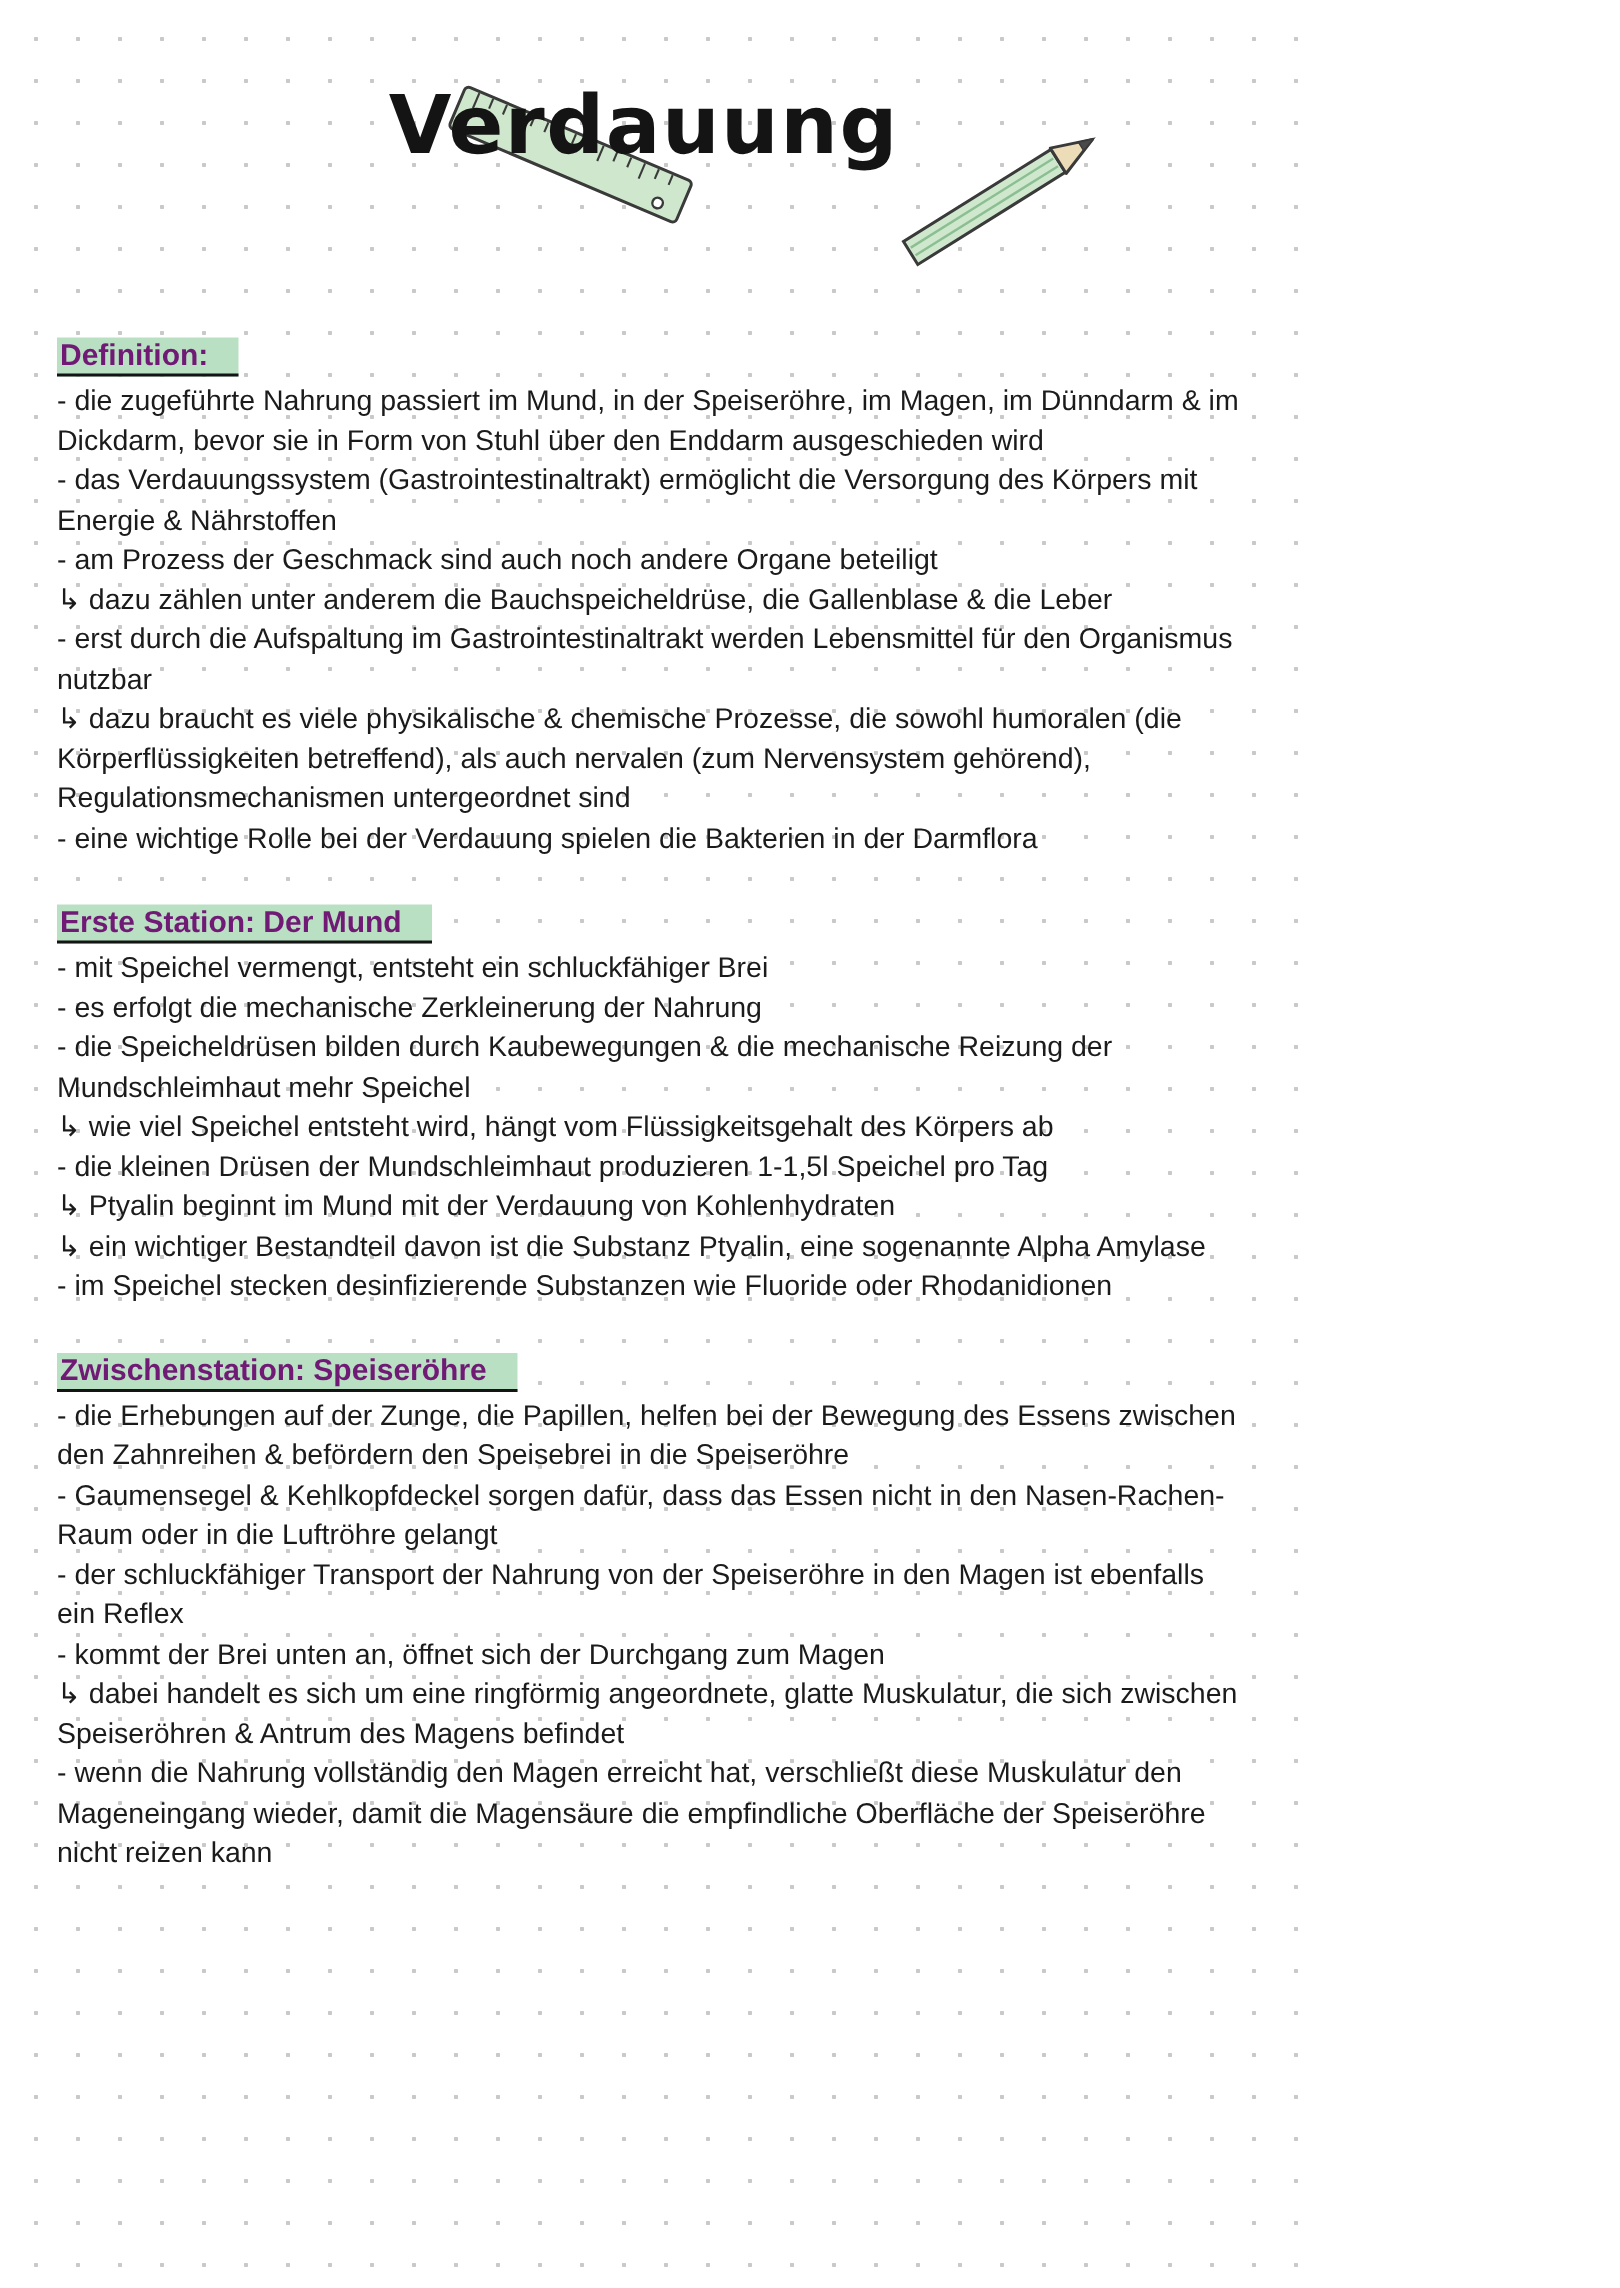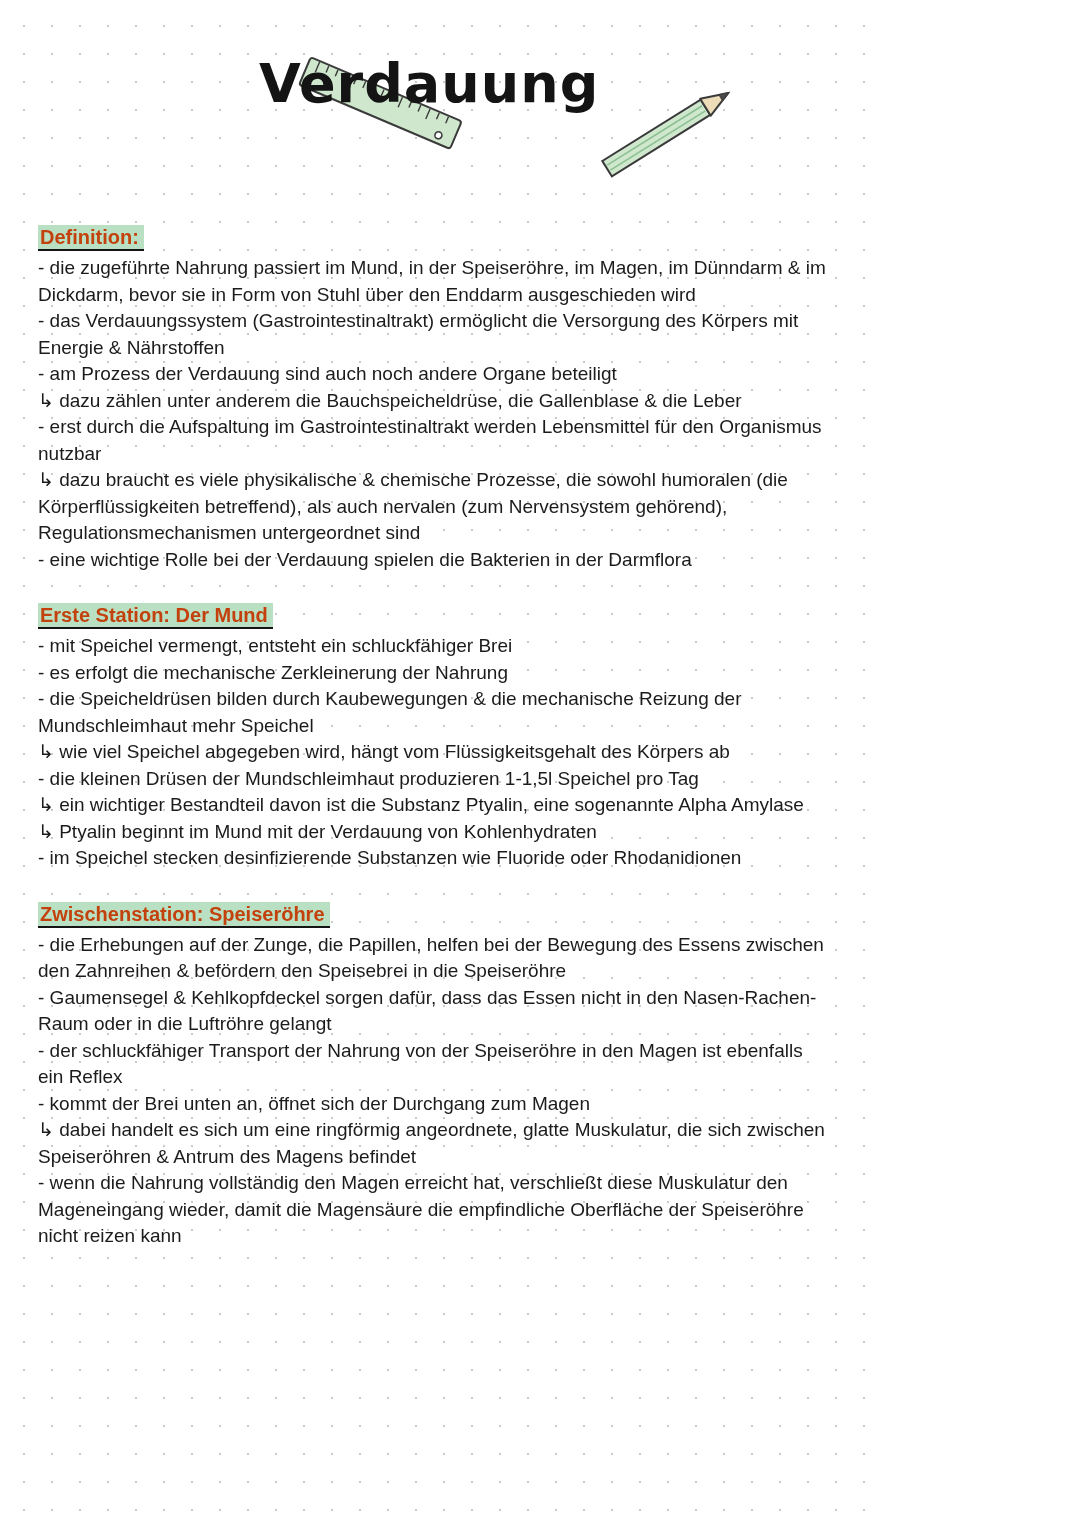--- a/index.html
+++ b/index.html
@@ -53,22 +53,22 @@
     margin-bottom: 27px;
   }
   .section-heading {
     font-size: 20px;
     line-height: 30px;
     margin-bottom: 3px;
   }
   .hl {
     background: #b9e0c3;
     font-weight: 700;
-    color: #c2410c;
-    padding: 1px 5px 1px 2px;
+    color: #701a75;
+    padding: 1px 20px 1px 2px;
     border-bottom: 2.5px solid #141414;
   }
   .line {
     font-size: 19px;
     line-height: 26.5px;
     color: #1b1b1b;
   }
 </style>
 </head>
 <body>
@@ -110,36 +110,36 @@
     </svg>
 
   </header>
 
   <main class="content">
 
     <section class="note-section">
       <h2 class="section-heading"><span class="hl">Definition:</span></h2>
       <p class="line">- die zugeführte Nahrung passiert im Mund, in der Speiseröhre, im Magen, im Dünndarm &amp; im Dickdarm, bevor sie in Form von Stuhl über den Enddarm ausgeschieden wird</p>
       <p class="line">- das Verdauungssystem (Gastrointestinaltrakt) ermöglicht die Versorgung des Körpers mit Energie &amp; Nährstoffen</p>
-      <p class="line">- am Prozess der Verdauung sind auch noch andere Organe beteiligt</p>
+      <p class="line">- am Prozess der Geschmack sind auch noch andere Organe beteiligt</p>
       <p class="line">↳ dazu zählen unter anderem die Bauchspeicheldrüse, die Gallenblase &amp; die Leber</p>
       <p class="line">- erst durch die Aufspaltung im Gastrointestinaltrakt werden Lebensmittel für den Organismus nutzbar</p>
       <p class="line">↳ dazu braucht es viele physikalische &amp; chemische Prozesse, die sowohl humoralen (die Körperflüssigkeiten betreffend), als auch nervalen (zum Nervensystem gehörend), Regulationsmechanismen untergeordnet sind</p>
       <p class="line">- eine wichtige Rolle bei der Verdauung spielen die Bakterien in der Darmflora</p>
     </section>
 
     <section class="note-section">
       <h2 class="section-heading"><span class="hl">Erste Station: Der Mund</span></h2>
       <p class="line">- mit Speichel vermengt, entsteht ein schluckfähiger Brei</p>
       <p class="line">- es erfolgt die mechanische Zerkleinerung der Nahrung</p>
       <p class="line">- die Speicheldrüsen bilden durch Kaubewegungen &amp; die mechanische Reizung der Mundschleimhaut mehr Speichel</p>
-      <p class="line">↳ wie viel Speichel abgegeben wird, hängt vom Flüssigkeitsgehalt des Körpers ab</p>
+      <p class="line">↳ wie viel Speichel entsteht wird, hängt vom Flüssigkeitsgehalt des Körpers ab</p>
       <p class="line">- die kleinen Drüsen der Mundschleimhaut produzieren 1-1,5l Speichel pro Tag</p>
+      <p class="line">↳ Ptyalin beginnt im Mund mit der Verdauung von Kohlenhydraten</p>
       <p class="line">↳ ein wichtiger Bestandteil davon ist die Substanz Ptyalin, eine sogenannte Alpha Amylase</p>
-      <p class="line">↳ Ptyalin beginnt im Mund mit der Verdauung von Kohlenhydraten</p>
       <p class="line">- im Speichel stecken desinfizierende Substanzen wie Fluoride oder Rhodanidionen</p>
     </section>
 
     <section class="note-section">
       <h2 class="section-heading"><span class="hl">Zwischenstation: Speiseröhre</span></h2>
       <p class="line">- die Erhebungen auf der Zunge, die Papillen, helfen bei der Bewegung des Essens zwischen den Zahnreihen &amp; befördern den Speisebrei in die Speiseröhre</p>
       <p class="line">- Gaumensegel &amp; Kehlkopfdeckel sorgen dafür, dass das Essen nicht in den Nasen-Rachen-Raum oder in die Luftröhre gelangt</p>
       <p class="line">- der schluckfähiger Transport der Nahrung von der Speiseröhre in den Magen ist ebenfalls ein Reflex</p>
       <p class="line">- kommt der Brei unten an, öffnet sich der Durchgang zum Magen</p>
       <p class="line">↳ dabei handelt es sich um eine ringförmig angeordnete, glatte Muskulatur, die sich zwischen Speiseröhren &amp; Antrum des Magens befindet</p>

